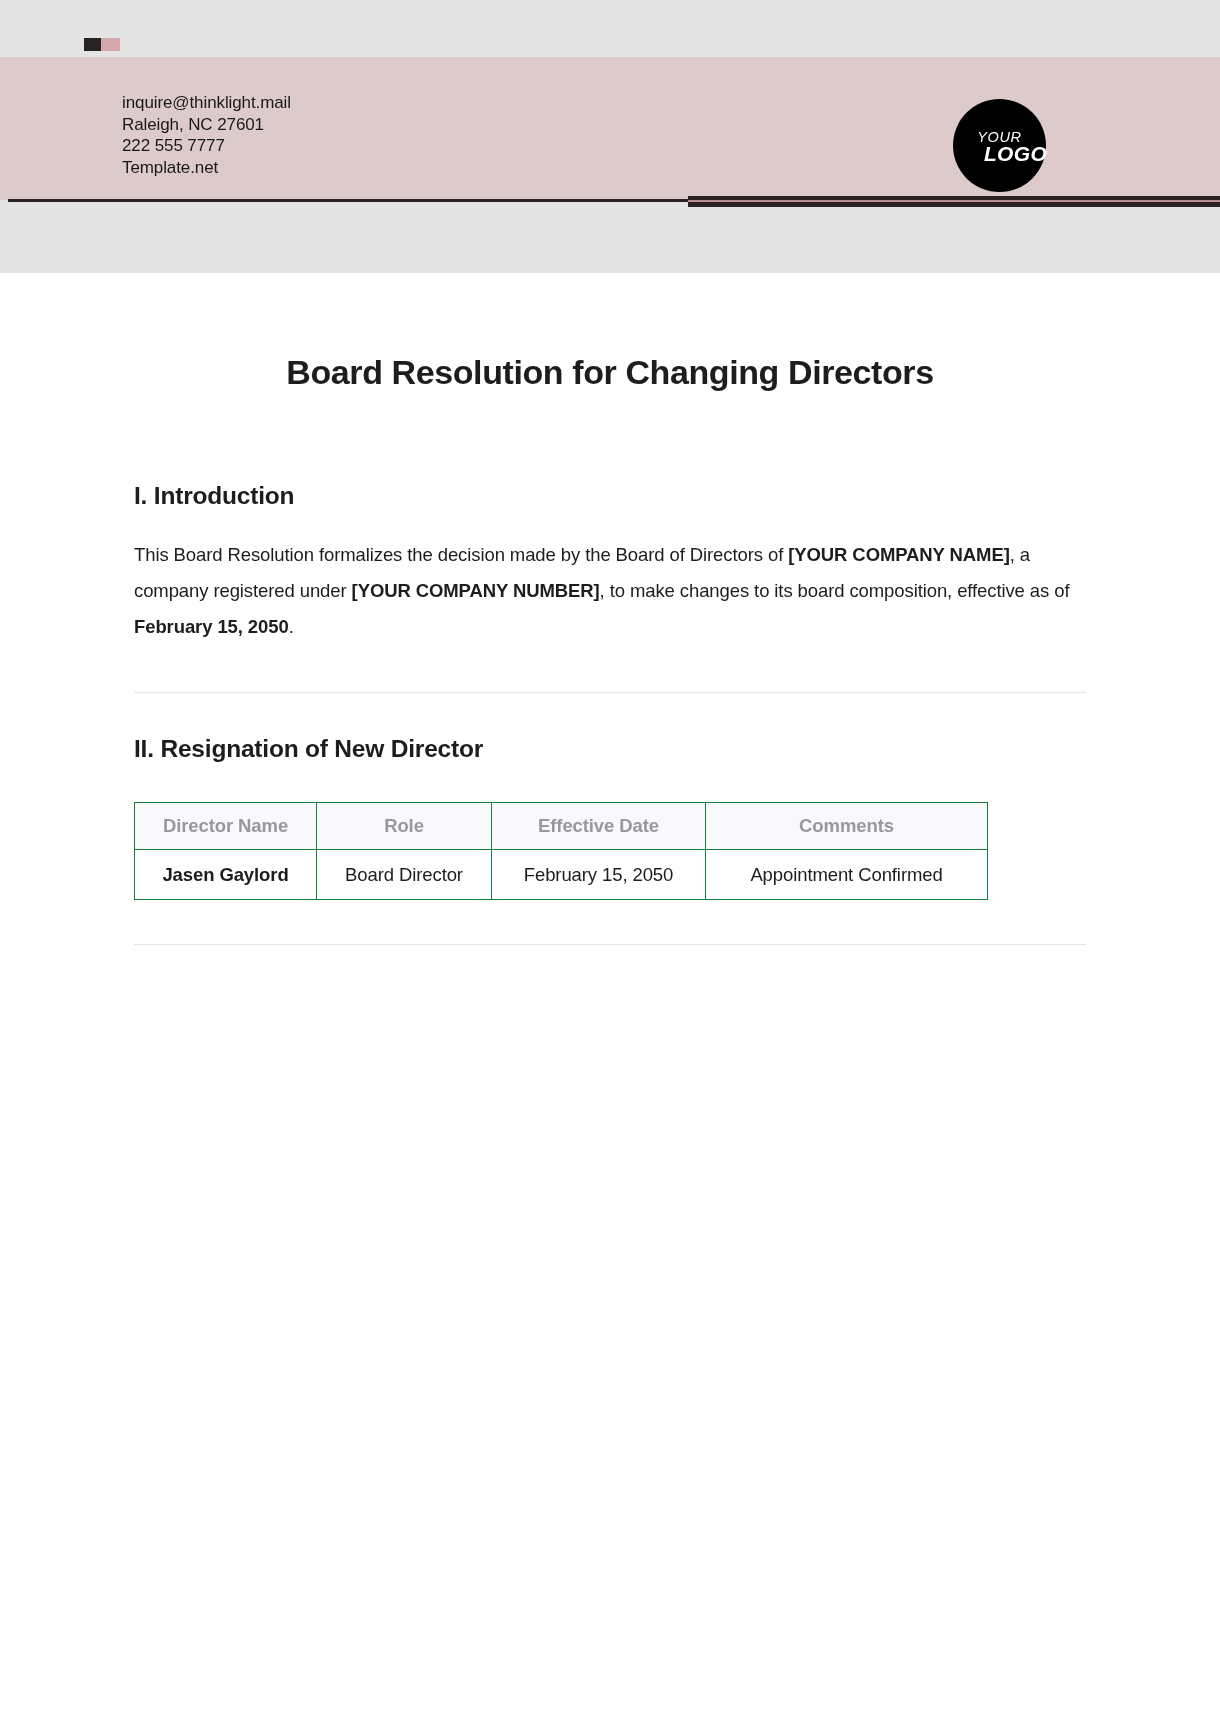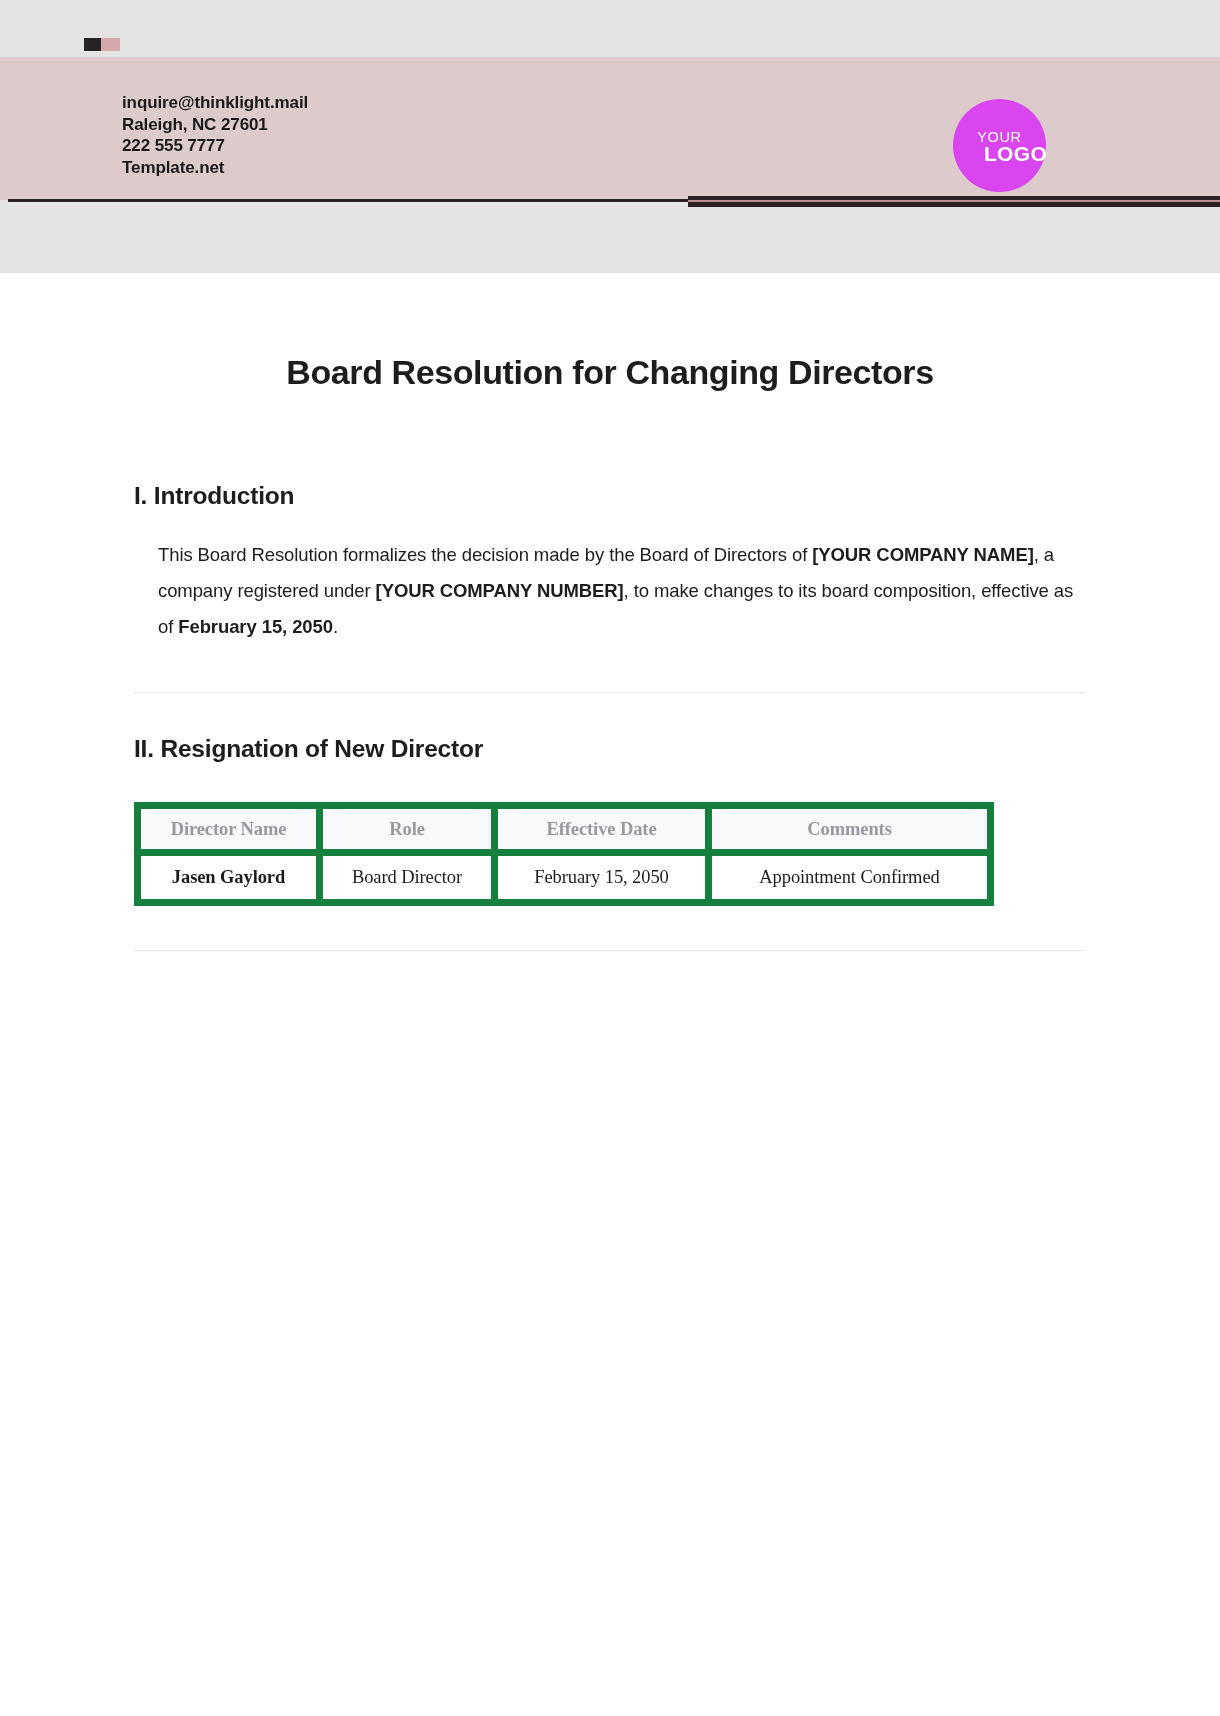--- a/index.html
+++ b/index.html
@@ -48,35 +48,36 @@
 
   .contact-block {
     position: absolute;
     left: 122px;
     top: 92px;
     font-size: 17px;
     line-height: 21.5px;
     color: #1a1a1a;
     letter-spacing: -0.1px;
   }
-  .contact-block div { white-space: nowrap; font-weight: bold; }
+  .contact-block div { white-space: nowrap; }
 
   .logo-circle {
     position: absolute;
     right: 174px;
     top: 99px;
     width: 93px;
     height: 93px;
     border-radius: 50%;
-    background: #d946ef;
+    background: #000000;
     display: flex;
     flex-direction: column;
     align-items: center;
     justify-content: center;
     color: #ffffff;
+    font-style: italic;
   }
   .logo-circle .lc-your {
     font-size: 14.5px;
     letter-spacing: 0.6px;
     line-height: 16px;
     font-weight: 400;
   }
   .logo-circle .lc-logo {
     font-size: 21px;
     letter-spacing: 0.3px;
@@ -146,21 +147,21 @@
   p.body-text {
     margin: 0;
     font-size: 18.5px;
     line-height: 36px;
     color: #1d1d1f;
     letter-spacing: -0.1px;
   }
   p.body-text b { font-weight: 700; }
 
   .sec-1 { margin-top: 90px; }
-  .sec-1 p { margin-top: 27px; margin-left: 24px; }
+  .sec-1 p { margin-top: 27px; }
 
   .divider {
     margin: 0;
     border: 0;
     border-top: 1px solid #e6e6e6;
     width: 100%;
   }
   .div-1 { margin-top: 47px; }
   .div-2 { margin-top: 44px; }
 
@@ -172,25 +173,24 @@
 
   
   table.dir-table {
     margin-top: 39px;
     width: 853px;
     border-collapse: collapse;
     table-layout: fixed;
   }
   table.dir-table th,
   table.dir-table td {
-    border: 7px solid #15803d;
+    border: 1px solid #15803d;
     text-align: center;
     font-size: 18.5px;
     letter-spacing: -0.1px;
-    font-family: Liberation Serif, serif;
   }
   table.dir-table th {
     background: #f9f9fb;
     color: #98989e;
     font-weight: 700;
     height: 47px;
     padding: 0 6px;
   }
   table.dir-table td {
     background: #ffffff;

